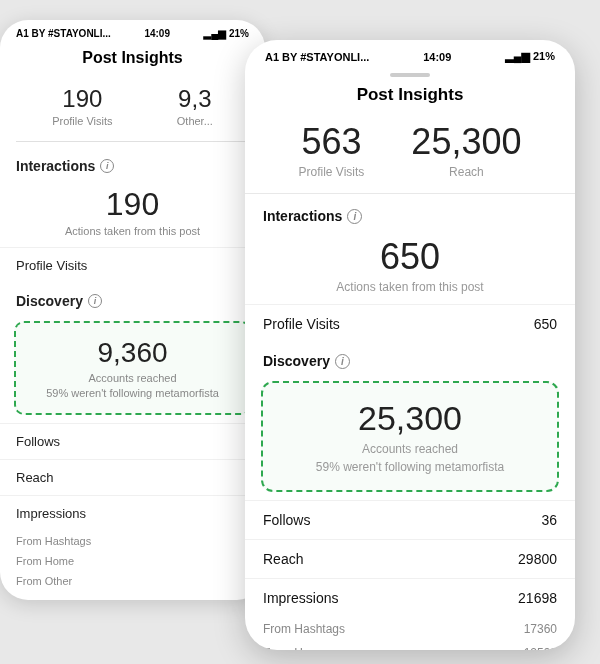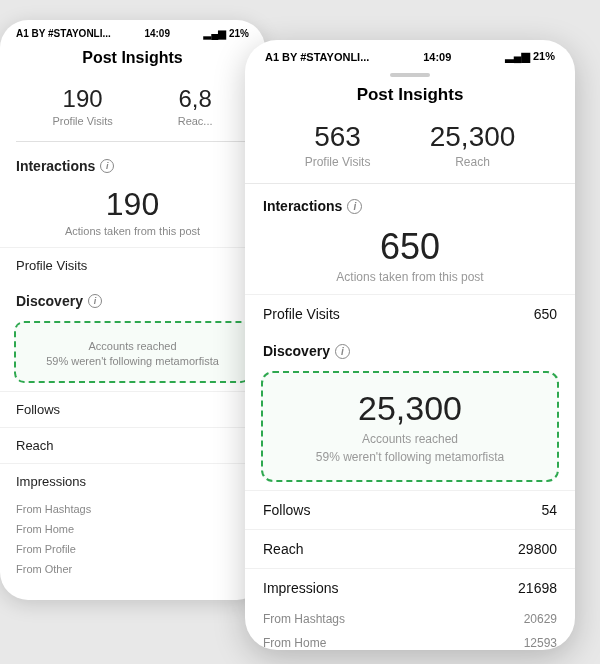--- a/index.html
+++ b/index.html
@@ -200,21 +200,21 @@
       display: flex;
       justify-content: space-around;
       padding: 6px 30px 10px;
     }
 
     .phone-fg .stat-item {
       text-align: center;
     }
 
     .phone-fg .stat-number {
-      font-size: 28px;
+      font-size: 36px;
       font-weight: 300;
       color: #222;
     }
 
     .phone-fg .stat-label {
       font-size: 12px;
       color: #999;
       margin-top: 2px;
     }
 
@@ -316,22 +316,22 @@
   </div>
 
   <div class="page-title-bg">Post Insights</div>
 
   <div class="stats-row-bg">
     <div class="stat-item-bg">
       <div class="stat-number-bg">190</div>
       <div class="stat-label-bg">Profile Visits</div>
     </div>
     <div class="stat-item-bg">
-      <div class="stat-number-bg">6,8</div>
-      <div class="stat-label-bg">Reac...</div>
+      <div class="stat-number-bg">9,3</div>
+      <div class="stat-label-bg">Other...</div>
     </div>
   </div>
 
   <div class="divider-bg"></div>
 
   <div class="section-header-bg">
     <span>Interactions</span>
     <span class="info-icon-bg">i</span>
   </div>
   <div class="big-number-bg">190</div>
@@ -340,39 +340,37 @@
   <div class="row-item-bg">
     <span>Profile Visits</span>
   </div>
 
   <div class="section-header-bg">
     <span>Discovery</span>
     <span class="info-icon-bg">i</span>
   </div>
 
   <div class="discovery-box-bg">
+    <div class="discovery-num-bg">9,360</div>
     <div class="discovery-label-bg">Accounts reached</div>
     <div class="discovery-label-bg">59% weren't following metamorfista</div>
   </div>
 
   <div class="row-item-bg">
     <span>Follows</span>
   </div>
   <div class="row-item-bg">
     <span>Reach</span>
   </div>
   <div class="label-only-bg">Impressions</div>
   <div class="sub-row-bg">
     <span>From Hashtags</span>
   </div>
   <div class="sub-row-bg">
     <span>From Home</span>
-  </div>
-  <div class="sub-row-bg">
-    <span>From Profile</span>
   </div>
   <div class="sub-row-bg">
     <span>From Other</span>
   </div>
 
 </div>
 
 <div class="phone-fg">
   <div class="status-bar">
     <span>A1 BY #STAYONLI...</span>
@@ -418,33 +416,33 @@
   </div>
 
   <div class="discovery-box">
     <div class="discovery-num">25,300</div>
     <div class="discovery-label">Accounts reached</div>
     <div class="discovery-label">59% weren't following metamorfista</div>
   </div>
 
   <div class="row-item">
     <span>Follows</span>
-    <span>54</span>
+    <span>36</span>
   </div>
   <div class="row-item">
     <span>Reach</span>
     <span>29800</span>
   </div>
   <div class="row-item">
     <span>Impressions</span>
     <span>21698</span>
   </div>
 
   <div class="sub-row">
     <span>From Hashtags</span>
-    <span>20629</span>
+    <span>17360</span>
   </div>
   <div class="sub-row">
     <span>From Home</span>
     <span>12593</span>
   </div>
 
 </div>
 
 </body></html>

